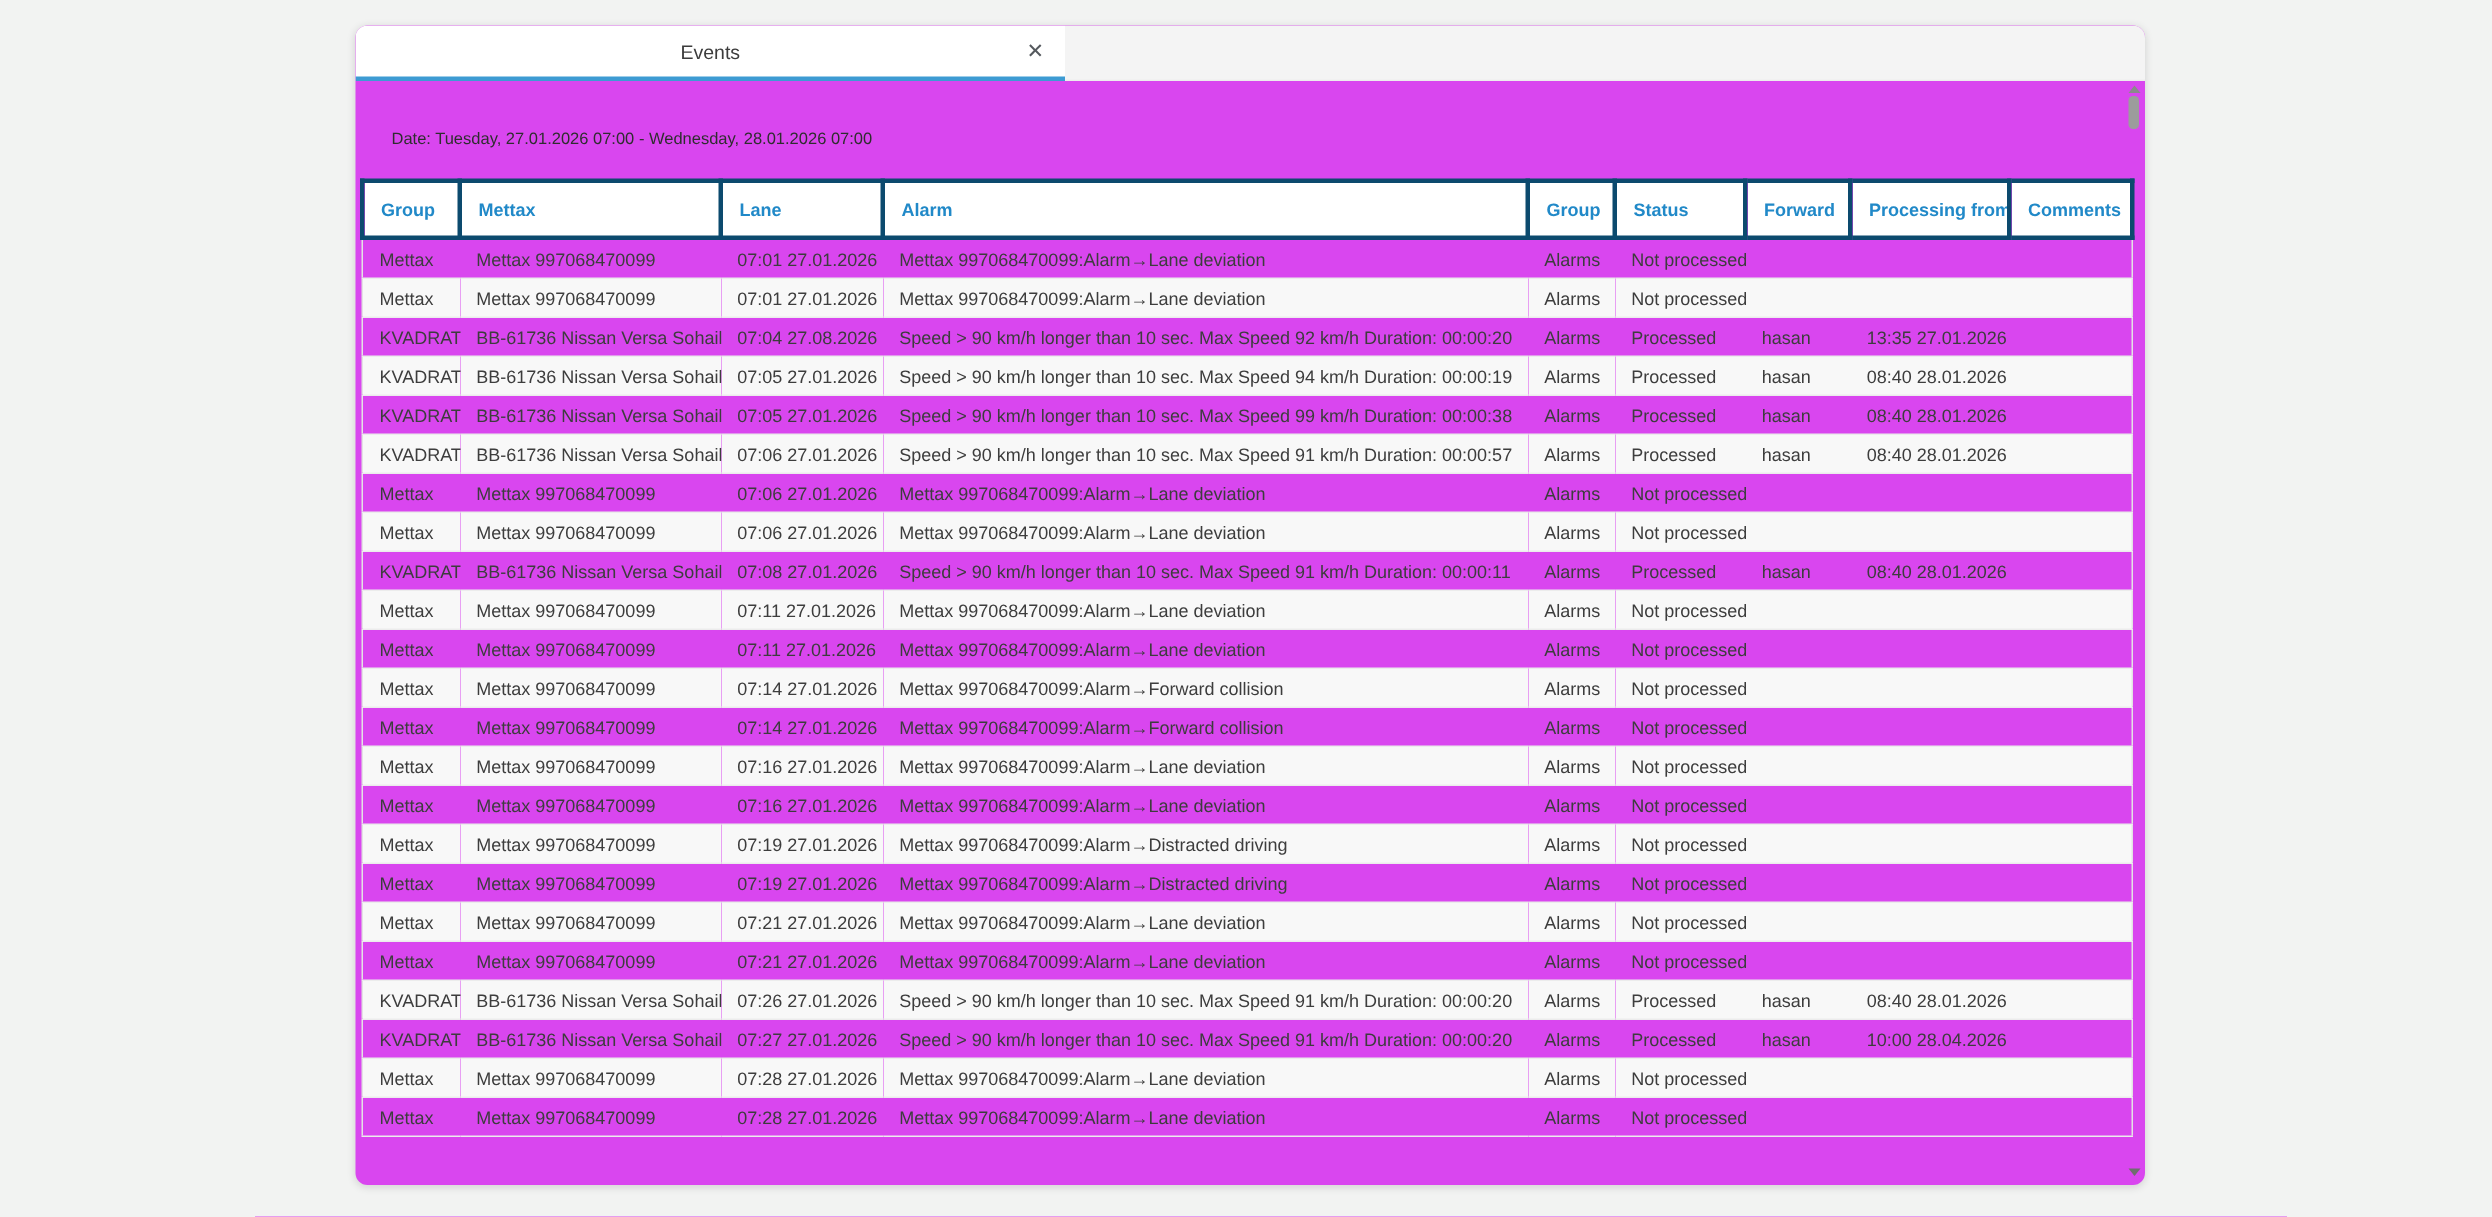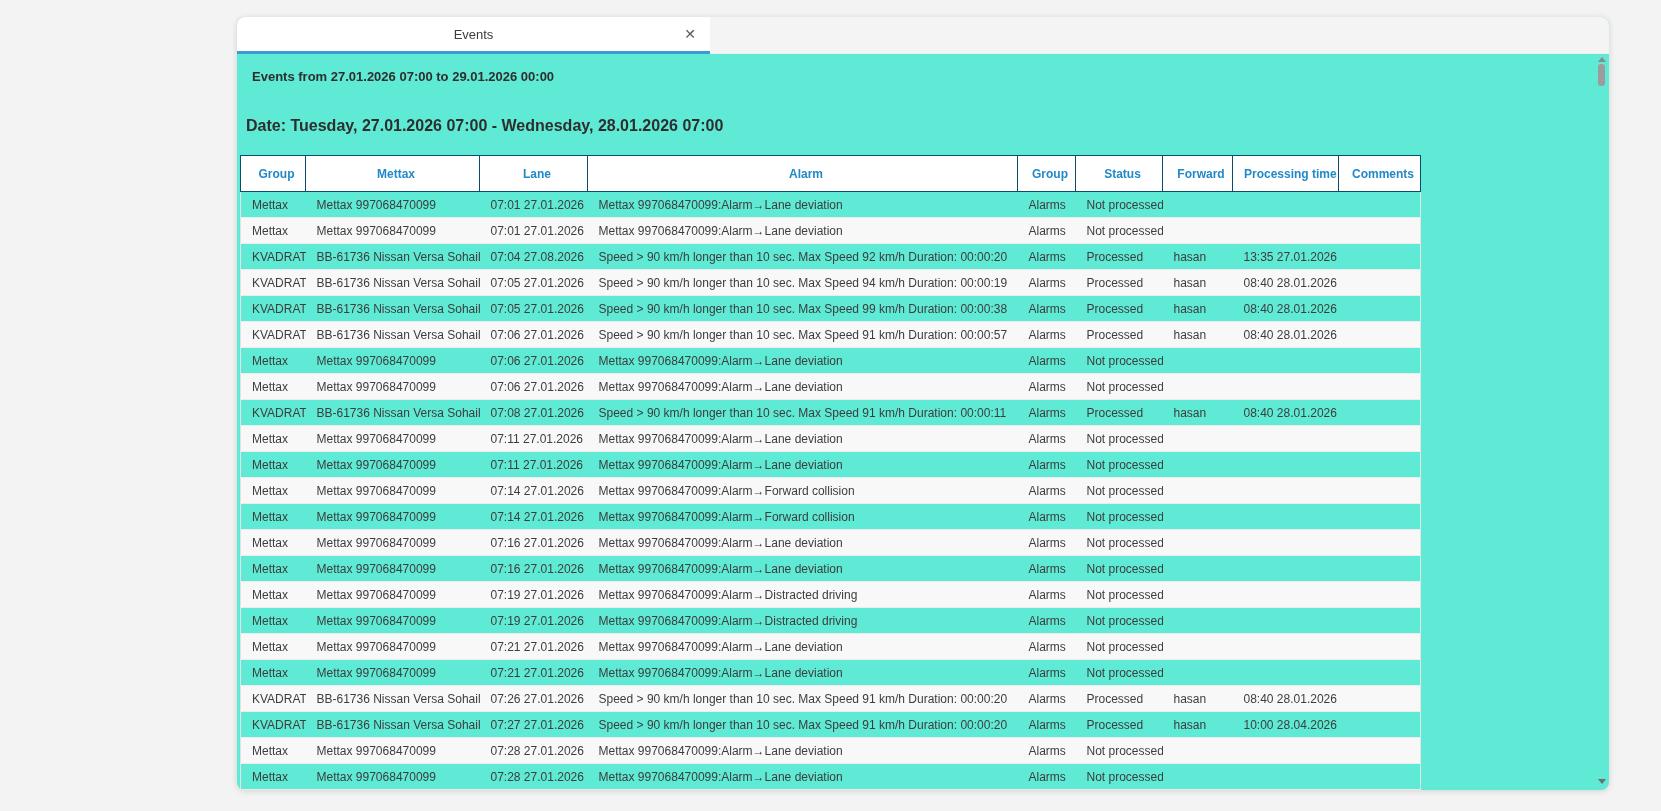--- a/index.html
+++ b/index.html
@@ -5,22 +5,22 @@
   html,body{margin:0;padding:0;}
   body{
     width:1661px;height:811px;
     background:#f2f3f2;
     font-family:"Liberation Sans", sans-serif;
     overflow:hidden;
     position:relative;
   }
   .panel{
     position:absolute;left:237px;top:17px;
-    width:1372px;height:773px;
-    background:#5eead4;
+    width:1193px;height:773px;
+    background:#d946ef;
     border-radius:8px;
     box-shadow:0 1px 6px rgba(0,0,0,.14);
   }
   .tabbar{
     position:relative;height:37px;display:flex;
     border-radius:8px 8px 0 0;overflow:hidden;
   }
   .tab{
     width:473px;background:#ffffff;
     border-bottom:3px solid #3d9bd3;
@@ -32,34 +32,34 @@
     position:absolute;right:14px;top:50%;transform:translateY(-52%);
     color:#55595e;font-size:14px;line-height:14px;cursor:pointer;
   }
   .tabbar-rest{flex:1;background:#f4f4f4;border-bottom:1px solid #ededed;}
   .content{position:relative;}
   .report-title{
     margin:15px 0 0 15px;
     font-size:13px;font-weight:bold;color:#2e2e2e;
   }
   .report-date{
-    margin:33px 0 0 9px;
-    font-size:16px;font-weight:bold;color:#2e2e2e;
+    margin:33px 0 0 24px;
+    font-size:11px;font-weight:normal;color:#2e2e2e;
   }
   table.events{
     margin:20px 0 0 3px;
     border-collapse:collapse;table-layout:fixed;
     width:1180px;
     border-left:1px solid #e3e3e3;border-right:1px solid #e3e3e3;
   }
   table.events thead th{
     height:35px;
-    border:1px solid #0c4a6e;
+    border:3px solid #0c4a6e;
     color:#2189c8;font-size:12px;font-weight:bold;
-    text-align:center;padding:0 4px 0 11px;
+    text-align:left;padding:0 4px 0 11px;
     background:#ffffff;cursor:pointer;
     white-space:nowrap;overflow:hidden;
   }
   table.events tbody td{
     height:25px;padding:0 4px 0 11px;
     font-size:12px;color:#3d3d3d;
     border-bottom:1px solid #ececec;
     white-space:nowrap;overflow:hidden;
   }
   table.events tbody tr:nth-child(even){background:#f8f8f8;}
@@ -89,21 +89,20 @@
 
   <div class="tabbar">
     <div class="tab">
       <span class="tab-label">Events</span>
       <span class="tab-close">✕</span>
     </div>
     <div class="tabbar-rest"></div>
   </div>
 
   <div class="content">
-    <div class="report-title">Events from 27.01.2026 07:00 to 29.01.2026 00:00</div>
     <div class="report-date">Date: Tuesday, 27.01.2026 07:00 - Wednesday, 28.01.2026 07:00</div>
 
     <table class="events">
       <colgroup id="events-colgroup">
           <col style="width: 65px;">
           <col style="width: 174px;">
           <col style="width: 108px;">
           <col style="width: 430px;">
           <col style="width: 58px;">
           <col style="width: 87px;">
@@ -113,21 +112,21 @@
         </colgroup>
       <thead>
         <tr id="header-row">
             <th>Group</th>
             <th>Mettax</th>
             <th>Lane</th>
             <th>Alarm</th>
             <th>Group</th>
             <th>Status</th>
             <th>Forward</th>
-            <th>Processing time</th>
+            <th>Processing from</th>
             <th>Comments</th>
           </tr>
       </thead>
       <tbody id="table-body">
           <tr>
             <td>Mettax</td>
             <td>Mettax 997068470099</td>
             <td>07:01 27.01.2026</td>
             <td>Mettax 997068470099:Alarm→Lane deviation</td>
             <td>Alarms</td>

